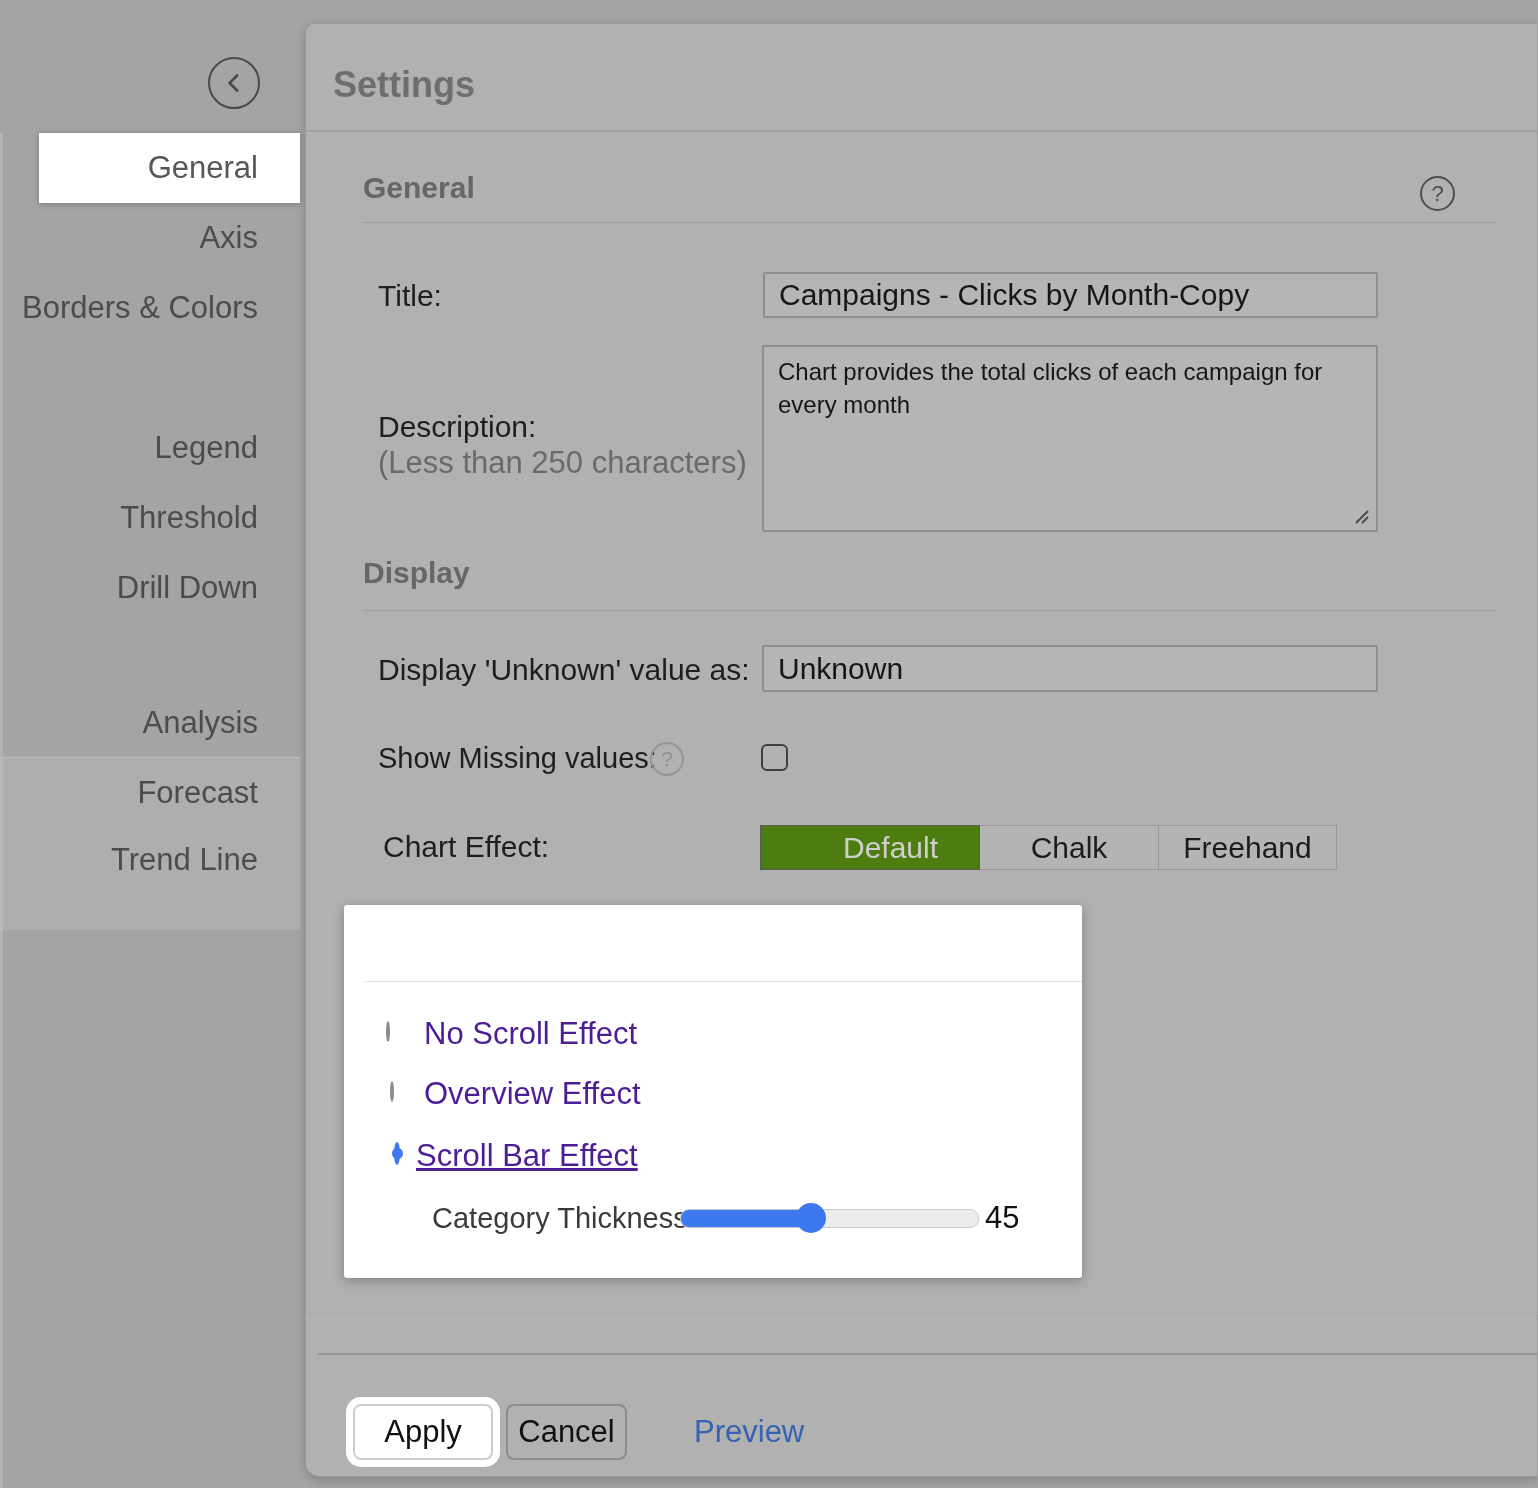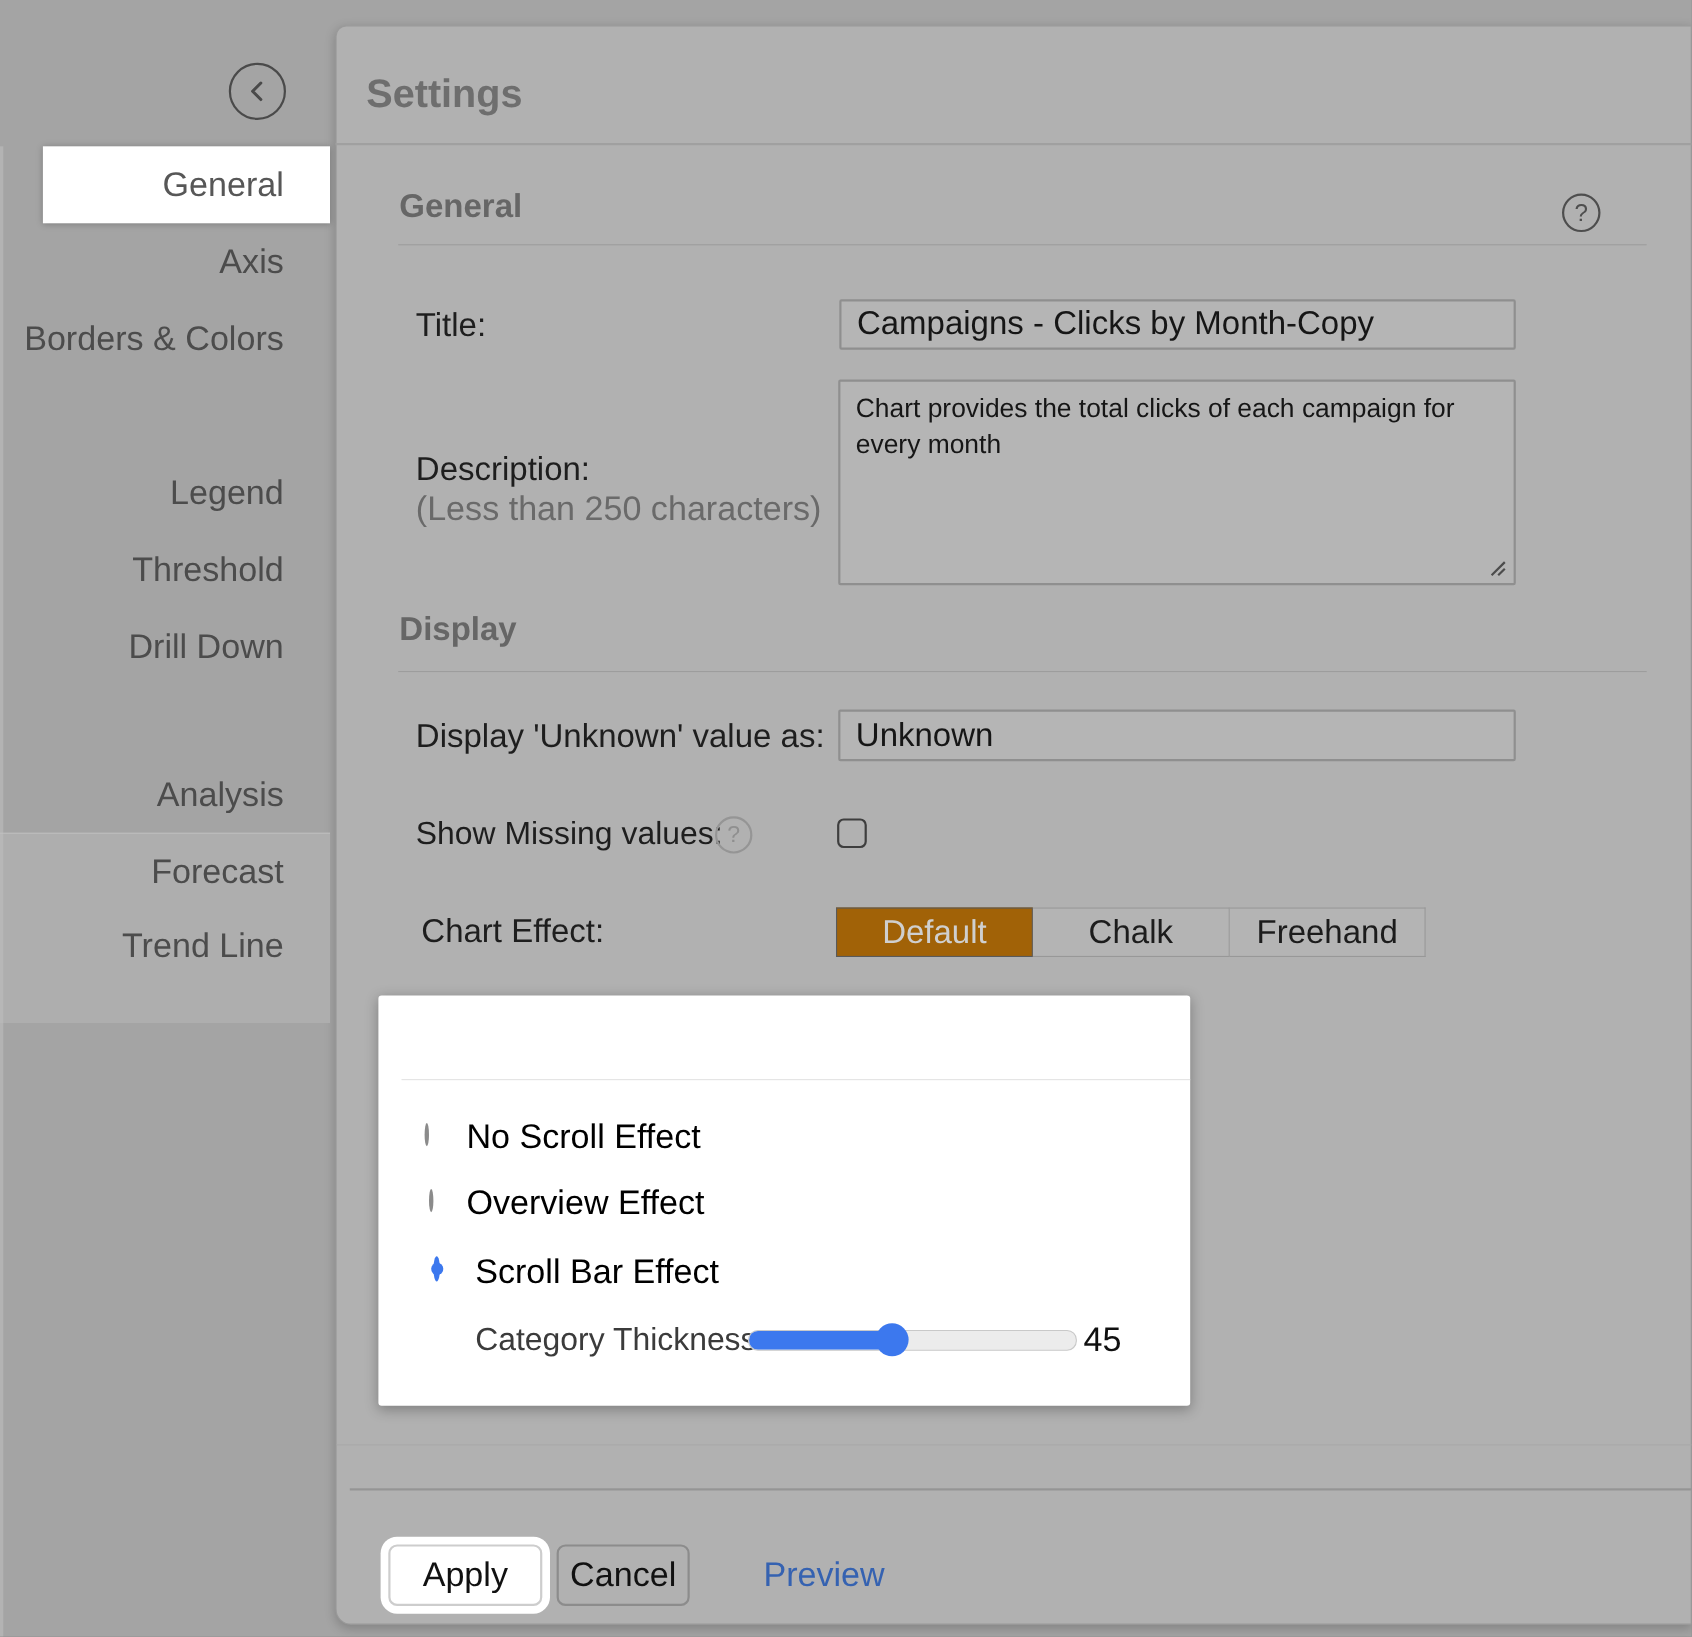--- a/index.html
+++ b/index.html
@@ -52,34 +52,34 @@
          font-size:24px;line-height:33px;padding:8px 14px;resize:none;
          font-family:"Liberation Sans",sans-serif;border-radius:2px;overflow:hidden;}
   .checkbox{width:27px;height:27px;border:2.5px solid #3e3e3e;border-radius:6px;
             background:transparent;cursor:pointer;}
 
   
   .segments{left:760px;top:825px;display:flex;height:43px;cursor:pointer;}
   .seg{height:43px;line-height:43px;text-align:center;font-size:30px;
        background:#b4b4b4;border:1.5px solid #989898;color:#1c1c1c;}
   .seg + .seg{border-left:none;}
-  .seg.sel{background:#a16207;border-color:#595959;color:#cfcfcf;}
+  .seg.sel{background:#4d7c0f;border-color:#595959;color:#cfcfcf;padding-left:41px;}
 
   
   .spot-card{left:344px;top:905px;width:738px;height:373px;background:#ffffff;
              border-radius:3px;box-shadow:0 3px 12px rgba(0,0,0,.28);}
   .ov-hdr{left:365px;top:926px;height:40px;line-height:40px;font-size:30px;color:#5a5a5a;}
   .ov-div{left:365px;top:981px;width:717px;height:1px;background:#e3e3e3;}
   .radio{width:22px;height:22px;border-radius:50%;border:2.5px solid #8b8b8b;
          background:#fff;cursor:pointer;position:relative;}
   .radio.checked{border:3px solid #3c78ee;}
   .radio.checked::after{content:"";position:absolute;left:50%;top:50%;
          width:11px;height:11px;margin:-5.5px 0 0 -5.5px;border-radius:50%;
          background:#3c78ee;}
-  .rlabel{height:44px;line-height:44px;font-size:31px;color:#000000;cursor:pointer;}
+  .rlabel{height:44px;line-height:44px;font-size:31px;color:#4c1d95;cursor:pointer;}
 
   
   .slider{left:680px;top:1203px;width:297px;height:30px;cursor:pointer;}
   .slider .track{position:absolute;left:0;top:6px;width:297px;height:17px;
                  border-radius:9px;background:#ececec;border:1px solid #c9c9c9;
                  overflow:hidden;}
   .slider .fill{position:absolute;left:0;top:0;height:17px;background:#3c78ee;}
   .slider .thumb{position:absolute;top:0;width:30px;height:30px;border-radius:50%;
                  background:#3c78ee;margin-left:-15px;cursor:grab;}
 
@@ -170,21 +170,21 @@
   <div class="abs spot-card"></div>
   <div class="abs ov-div"></div>
 
   <span class="abs radio" style="left:386px;top:1023px;"></span>
   <div class="abs rlabel" style="left:424px;top:1012px;">No Scroll Effect</div>
 
   <span class="abs radio" style="left:386px;top:1083px;"></span>
   <div class="abs rlabel" style="left:424px;top:1072px;">Overview Effect</div>
 
   <span class="abs radio checked" style="left:386px;top:1145px;"></span>
-  <div class="abs rlabel" style="left:432px;top:1134px;">Scroll Bar Effect</div>
+  <div class="abs rlabel" style="left:416px;top:1134px;text-decoration:underline;">Scroll Bar Effect</div>
 
   <div class="abs rlabel" style="left:432px;top:1196px;font-size:29px;color:#3b3b3b;cursor:default;">Category Thickness</div>
   <div class="abs slider">
     <div class="track">
       <div class="fill" style="width: 44%;"></div>
     </div>
     <div class="thumb" style="left: 44%;"></div>
   </div>
   <div class="abs rlabel" style="left:985px;top:1196px;color:#101010;cursor:default;">45</div>
 

